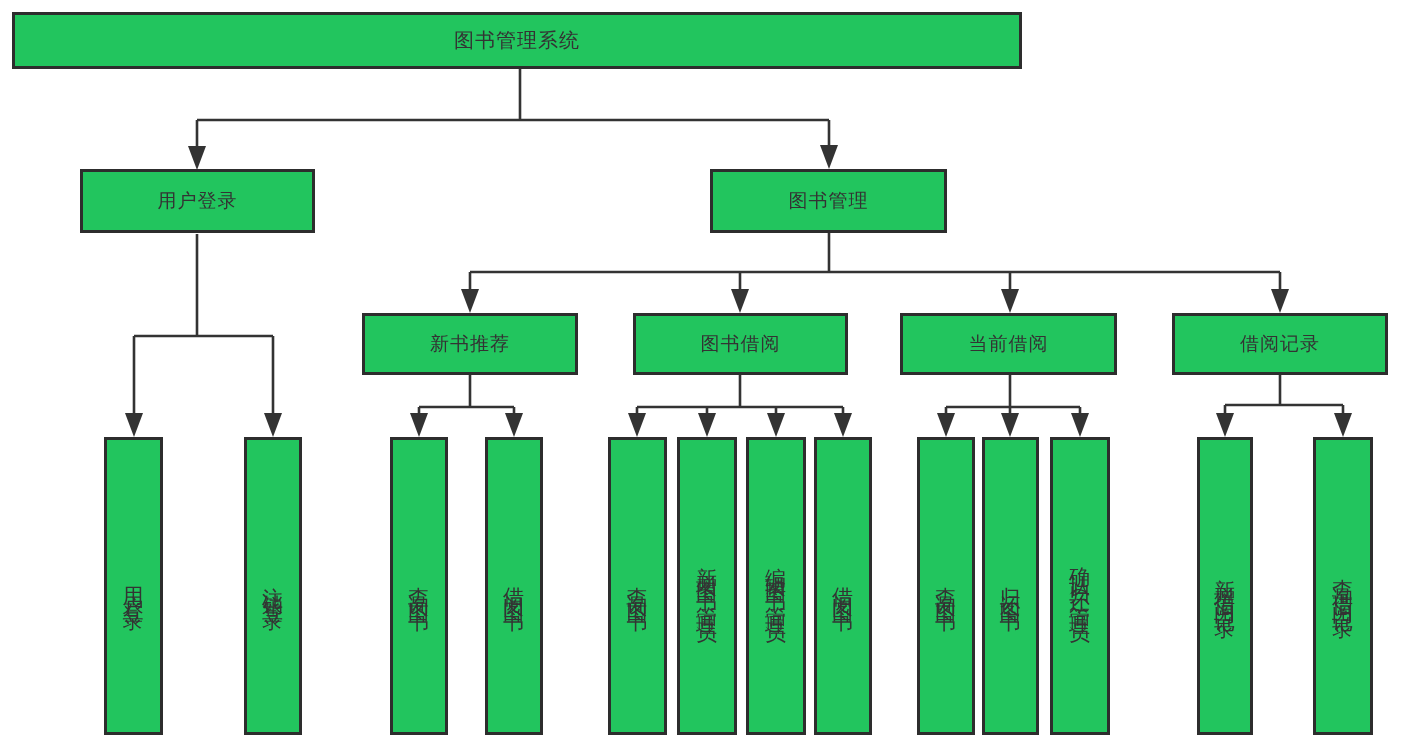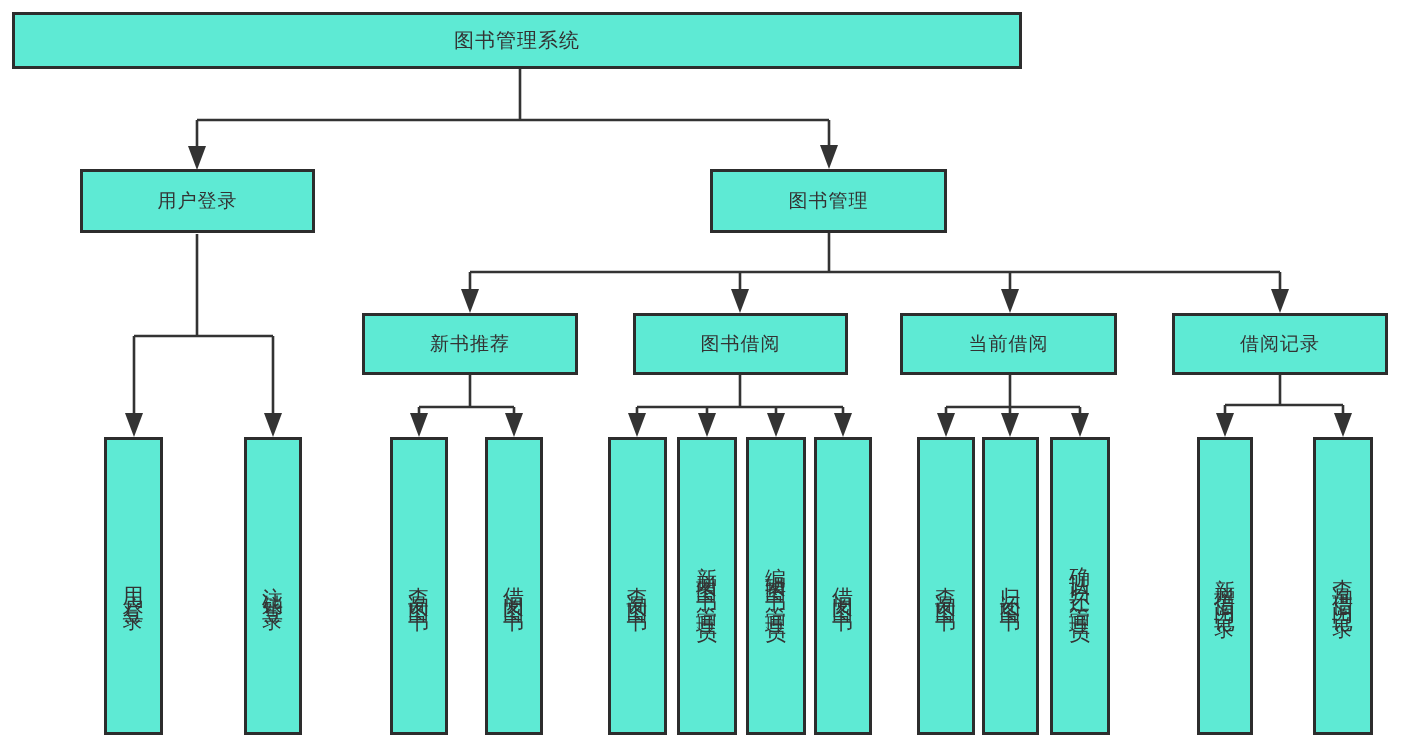--- a/index.html
+++ b/index.html
@@ -19,21 +19,21 @@
   }
   .connectors{
     position:absolute;left:0;top:0;width:1405px;height:747px;z-index:1;
   }
   .connectors path{stroke:var(--line);stroke-width:2.6;fill:none;}
   .connectors polygon{fill:var(--line);}
   .box{
     position:absolute;
     box-sizing:border-box;
     border:3px solid var(--border);
-    background:#5eead4;
+    background:#22c55e;
     display:flex;align-items:center;justify-content:center;
     color:var(--text);
     z-index:2;
   }
   .root-box{left:12px;top:12px;width:1010px;height:57px;}
   .root-box .h-label{font-size:20px;}
   .h-label{font-size:19px;letter-spacing:1px;white-space:nowrap;}
   .lvl2{top:169px;height:64px;}
   .lvl3{top:313px;height:62px;}
   .leaf{top:437px;height:298px;}

